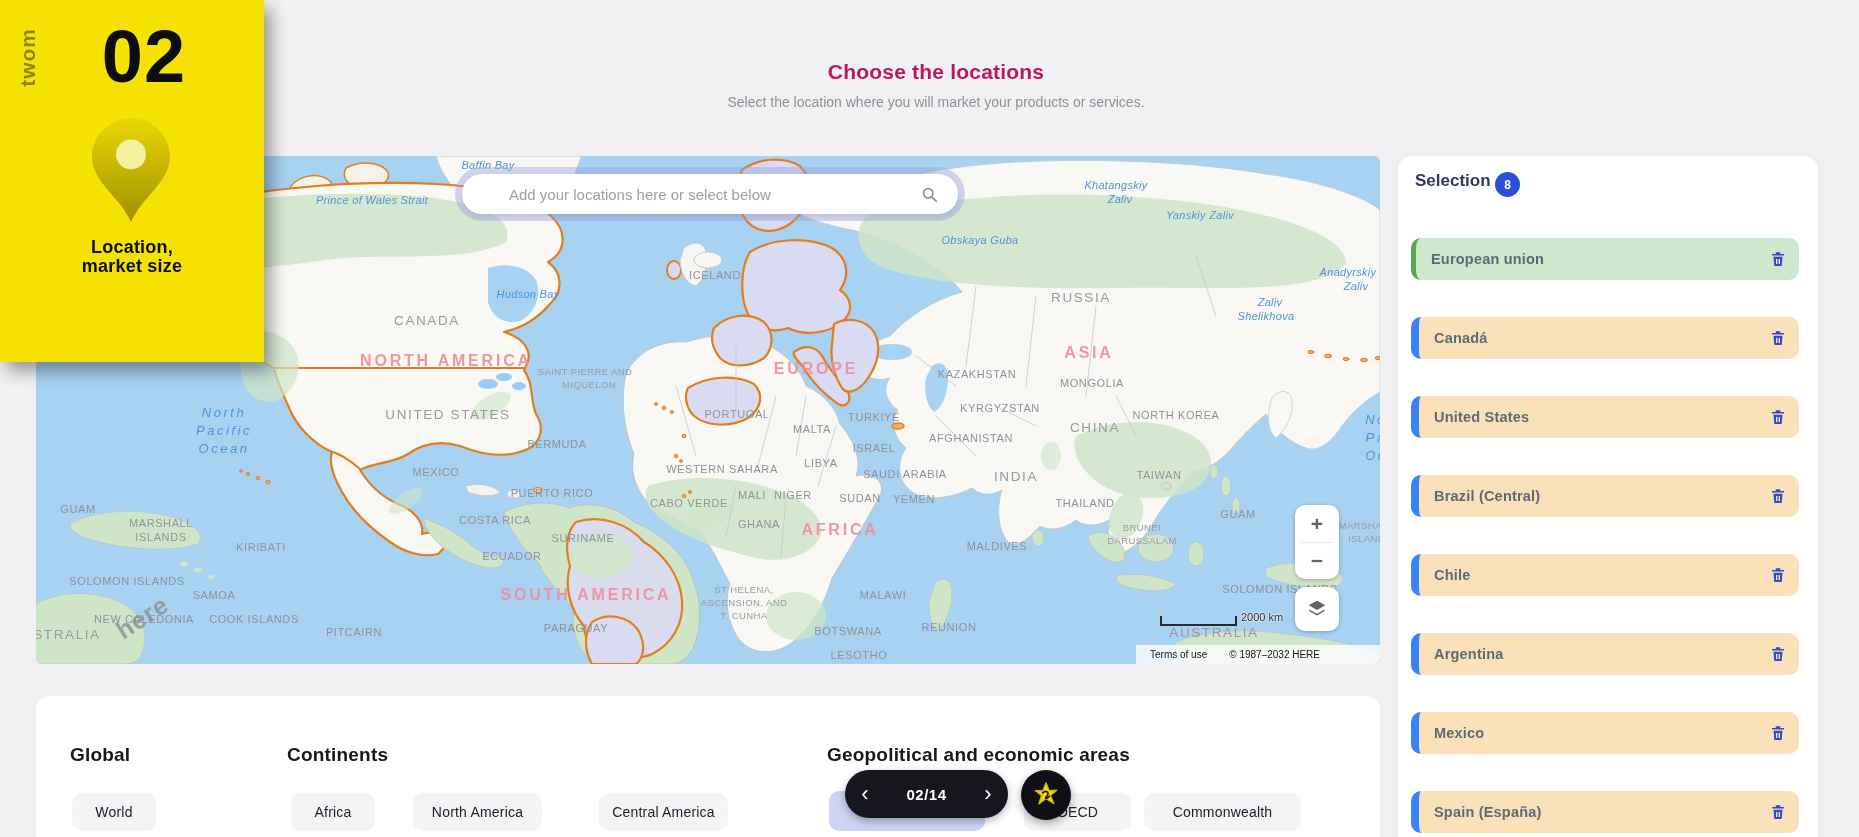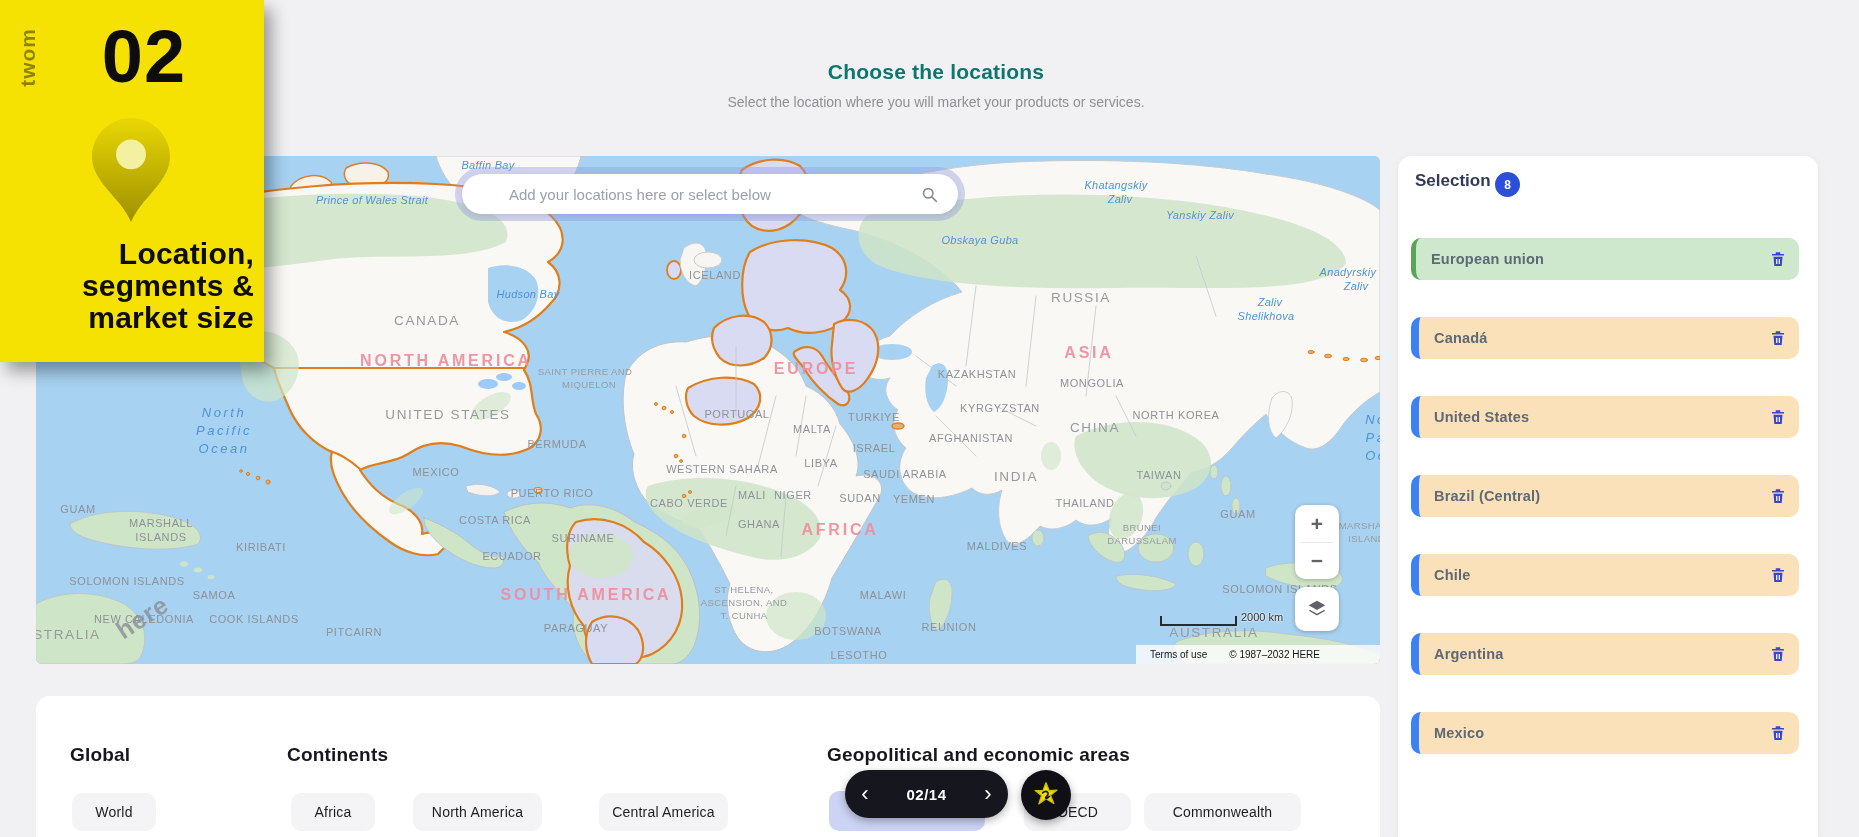--- a/index.html
+++ b/index.html
@@ -4,25 +4,25 @@
 <style>
   html,body{margin:0;padding:0;background:#f1f1f3;font-family:"Liberation Sans",sans-serif;}
   .page{position:relative;width:1859px;height:837px;overflow:hidden;background:#f1f1f3;}
   
   .badge{position:absolute;left:0;top:0;width:264px;height:362px;background:#F5E203;z-index:40;
          box-shadow:7px 9px 16px rgba(0,0,0,.38);}
   .badge .brand{position:absolute;left:16px;top:28px;writing-mode:vertical-rl;transform:rotate(180deg);
          font-size:21px;font-weight:700;color:rgba(0,0,0,.42);letter-spacing:1px;}
   .badge .num{position:absolute;left:0;right:0;top:14px;text-align:center;font-size:74px;font-weight:800;color:#0d0d0d;letter-spacing:1px;padding-left:24px;}
   .badge .pin{position:absolute;left:92px;top:118px;width:78px;height:104px;}
-  .badge .cap{position:absolute;left:10px;right:10px;top:238px;text-align:right;
-         font-size:30px;line-height:1.06;font-weight:800;color:#0d0d0d;letter-spacing:.2px;}
+  .badge .cap{position:absolute;left:10px;right:10px;top:238px;text-align:center;
+         font-size:18px;line-height:1.06;font-weight:800;color:#0d0d0d;letter-spacing:.2px;}
   
   .hdr{position:absolute;left:36px;width:1800px;top:60px;text-align:center;}
-  .hdr h1{margin:0;font-size:21px;font-weight:700;color:#0f766e;letter-spacing:.2px;}
+  .hdr h1{margin:0;font-size:21px;font-weight:700;color:#be185d;letter-spacing:.2px;}
   .hdr p{margin:10px 0 0 0;font-size:14px;color:#8f9095;}
   
   .map{position:absolute;left:36px;top:156px;width:1344px;height:508px;border-radius:6px;overflow:hidden;background:#a7d2f2;}
   .map svg.world{position:absolute;left:0;top:0;}
   .ml-co{font-size:11px;fill:#8e9298;letter-spacing:.6px;}
   .ml-cl{font-size:13.5px;fill:#96999e;letter-spacing:1.6px;}
   .ml-ct{font-size:16px;fill:#ef8e9e;letter-spacing:2.8px;font-weight:600;opacity:.92;}
   .ml-w{font-size:11px;font-style:italic;fill:#4f93d6;letter-spacing:.3px;}
   .ml-wl{font-size:13px;font-style:italic;fill:#4f93d6;letter-spacing:2.5px;}
   .ml-sm{font-size:9.5px;fill:#989ba0;letter-spacing:.4px;}
@@ -86,21 +86,20 @@
           <linearGradient id="png" x1="0" y1="0" x2="0" y2="1">
         <stop offset="0" stop-color="#e9d704"></stop>
             <stop offset="1" stop-color="#9e9100"></stop>
       </linearGradient>
         </defs>
       <path d="M60,0 C27,0 0,27 0,60 C0,85 20,106 42,131 C50,141 55,149 60,160 C65,149 70,141 78,131 C100,106 120,85 120,60 C120,27 93,0 60,0 Z" fill="url(#png)"></path>
       <circle cx="60" cy="56" r="23" fill="#f4f0a2"></circle>
     </svg>
     <div class="cap">
       <div>Location,</div>
-      <div>segments &amp;</div>
       <div>market size</div>
     </div>
   </div>
 
   <div class="hdr">
     <h1>Choose the locations</h1>
     <p>Select the location where you will market your products or services.</p>
   </div>
 
   <div class="map">
@@ -387,20 +386,28 @@
             </svg></button>
         </div>
         <div class="sitem orange">
           <span class="slabel">Mexico</span>
           <button class="strash"><svg width="18" height="18" viewBox="0 0 24 24">
               <path d="M9 3h6v2.2h5v2.2H4V5.2h5z" fill="#3a46c8"></path>
               <path d="M6 9h12l-1.1 12.4H7.1z" fill="#3a46c8"></path>
               <path d="M10.3 12v6.5M13.7 12v6.5" stroke="#ffffff" stroke-width="1.6"></path>
             </svg></button>
         </div>
+        <div class="sitem orange">
+          <span class="slabel">Spain (España)</span>
+          <button class="strash"><svg width="18" height="18" viewBox="0 0 24 24">
+              <path d="M9 3h6v2.2h5v2.2H4V5.2h5z" fill="#3a46c8"></path>
+              <path d="M6 9h12l-1.1 12.4H7.1z" fill="#3a46c8"></path>
+              <path d="M10.3 12v6.5M13.7 12v6.5" stroke="#ffffff" stroke-width="1.6"></path>
+            </svg></button>
+        </div>
       </div>
   </div>
 
   <div class="areas">
     <div class="gh" style="left:34px">Global</div>
     <div class="gh" style="left:251px">Continents</div>
     <div class="gh" style="left:791px">Geopolitical and economic areas</div>
 
     <button class="abtn" style="left:36px;width:84px">World</button>
     <button class="abtn" style="left:255px;width:84px">Africa</button>

